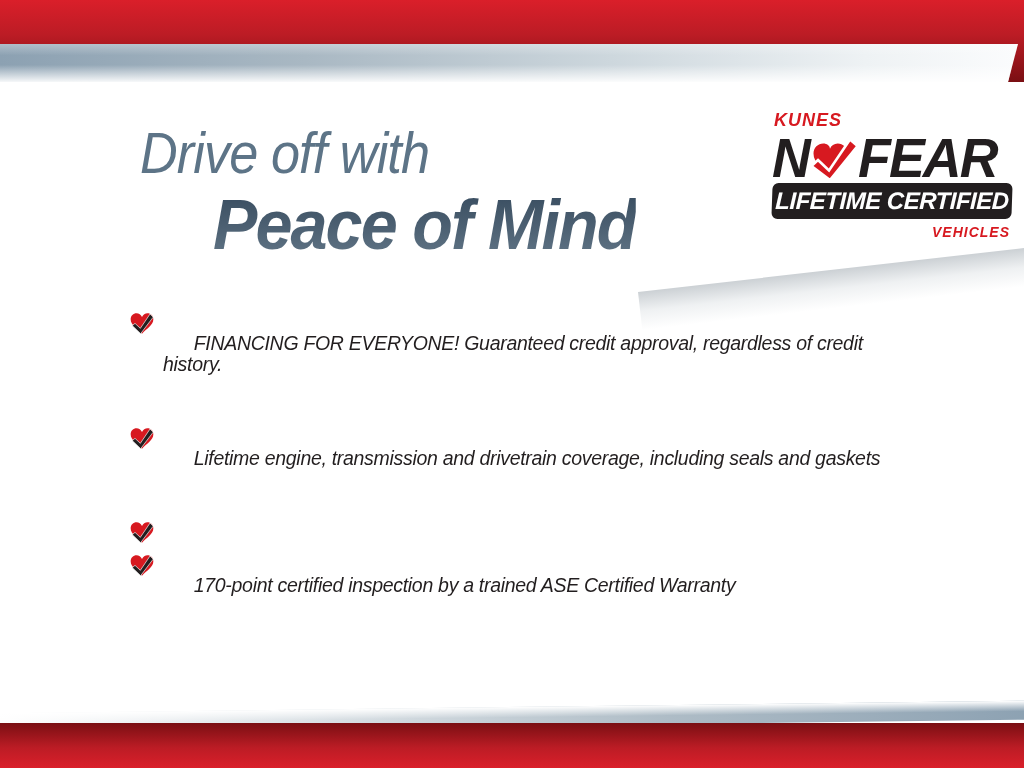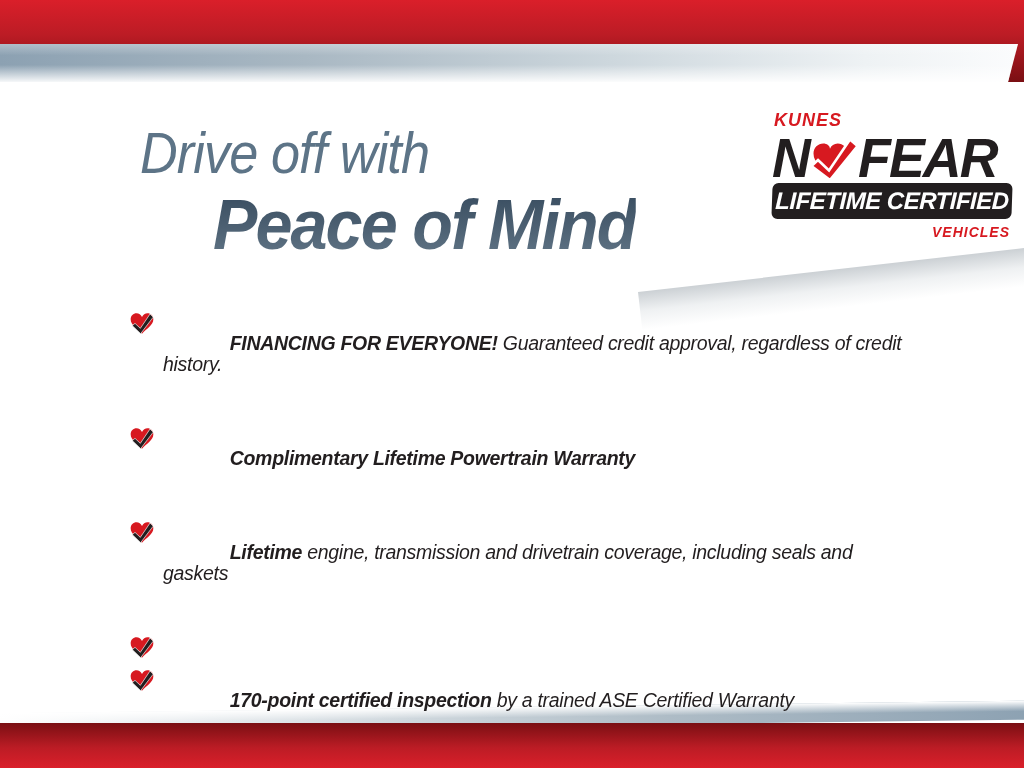--- a/index.html
+++ b/index.html
@@ -85,21 +85,21 @@
   }
   
   .benefits { position:absolute; left:130px; top:312px; width:790px; z-index:2; }
   .benefit { display:flex; align-items:flex-start; margin-bottom:10px; }
   .check-icon { flex:none; width:24px; height:22px; margin-top:1px; }
   .b-text {
     margin-left:9px;
     font-size:19.5px; font-style:italic; line-height:21px;
     letter-spacing:-.3px; color:var(--ink); white-space:pre-wrap;
   }
-  .b-bold, .b-bold2 { font-weight:700;margin-left:36px; }
+  .b-bold, .b-bold2 { font-weight:400; }
 </style>
 </head>
 <body>
 
 <div class="top-banner">
   <div class="top-silver"></div>
 </div>
 
 <div class="bottom-banner">
   <div class="bottom-silver"></div>
@@ -130,30 +130,20 @@
     <svg class="check-icon" viewBox="0 0 36 33">
       <path fill="var(--red-logo)" d="M18 31 C11 23 1 18.5 1 9.3 C1 4.4 5 0.5 9.8 0.5 C13.3 0.5 16.4 2.7 18 6 C19.6 2.7 22.7 0.5 26.2 0.5 C31 0.5 35 4.4 35 9.3 C35 18.5 25 23 18 31 Z"></path>
       <path fill="var(--ink)" stroke="#ffffff" stroke-width="1" d="M7.5 15.5 L15.5 23 L30 1.5 L34.8 6.2 L16 31 L3.5 19 Z"></path>
     </svg>
     <div class="b-text">
       <span class="b-bold">FINANCING FOR EVERYONE!</span><span class="b-rest"> Guaranteed credit approval, regardless of credit history.</span>
       
     </div>
   </div>
 
-  <div class="benefit">
-    <svg class="check-icon" viewBox="0 0 36 33">
-      <path fill="var(--red-logo)" d="M18 31 C11 23 1 18.5 1 9.3 C1 4.4 5 0.5 9.8 0.5 C13.3 0.5 16.4 2.7 18 6 C19.6 2.7 22.7 0.5 26.2 0.5 C31 0.5 35 4.4 35 9.3 C35 18.5 25 23 18 31 Z"></path>
-      <path fill="var(--ink)" stroke="#ffffff" stroke-width="1" d="M7.5 15.5 L15.5 23 L30 1.5 L34.8 6.2 L16 31 L3.5 19 Z"></path>
-    </svg>
-    <div class="b-text">
-      <span class="b-bold">Complimentary Lifetime Powertrain Warranty</span>
-      
-    </div>
-  </div>
 
   <div class="benefit">
     <svg class="check-icon" viewBox="0 0 36 33">
       <path fill="var(--red-logo)" d="M18 31 C11 23 1 18.5 1 9.3 C1 4.4 5 0.5 9.8 0.5 C13.3 0.5 16.4 2.7 18 6 C19.6 2.7 22.7 0.5 26.2 0.5 C31 0.5 35 4.4 35 9.3 C35 18.5 25 23 18 31 Z"></path>
       <path fill="var(--ink)" stroke="#ffffff" stroke-width="1" d="M7.5 15.5 L15.5 23 L30 1.5 L34.8 6.2 L16 31 L3.5 19 Z"></path>
     </svg>
     <div class="b-text">
       <span class="b-bold">Lifetime</span><span class="b-rest"> engine, transmission and drivetrain coverage, including seals and gaskets</span>
       
     </div>

